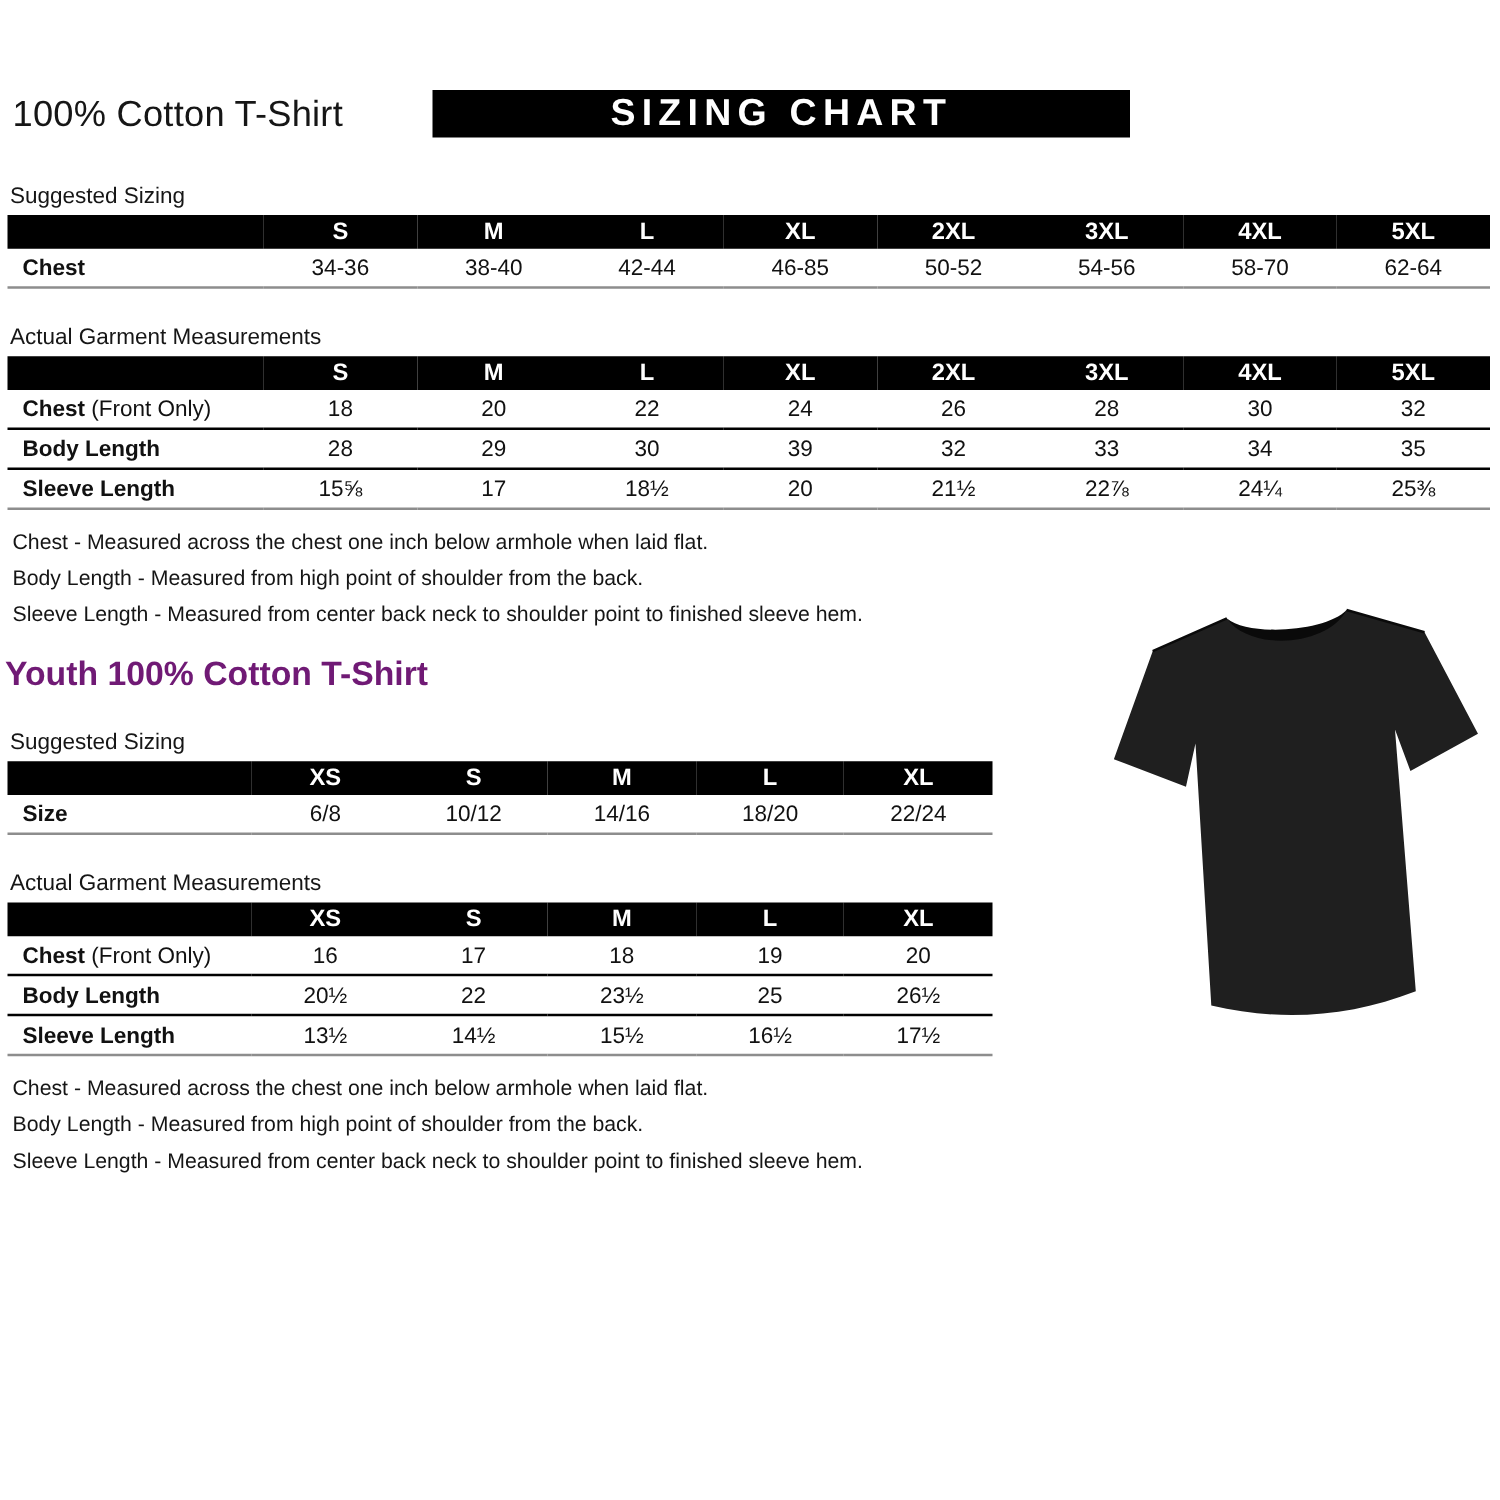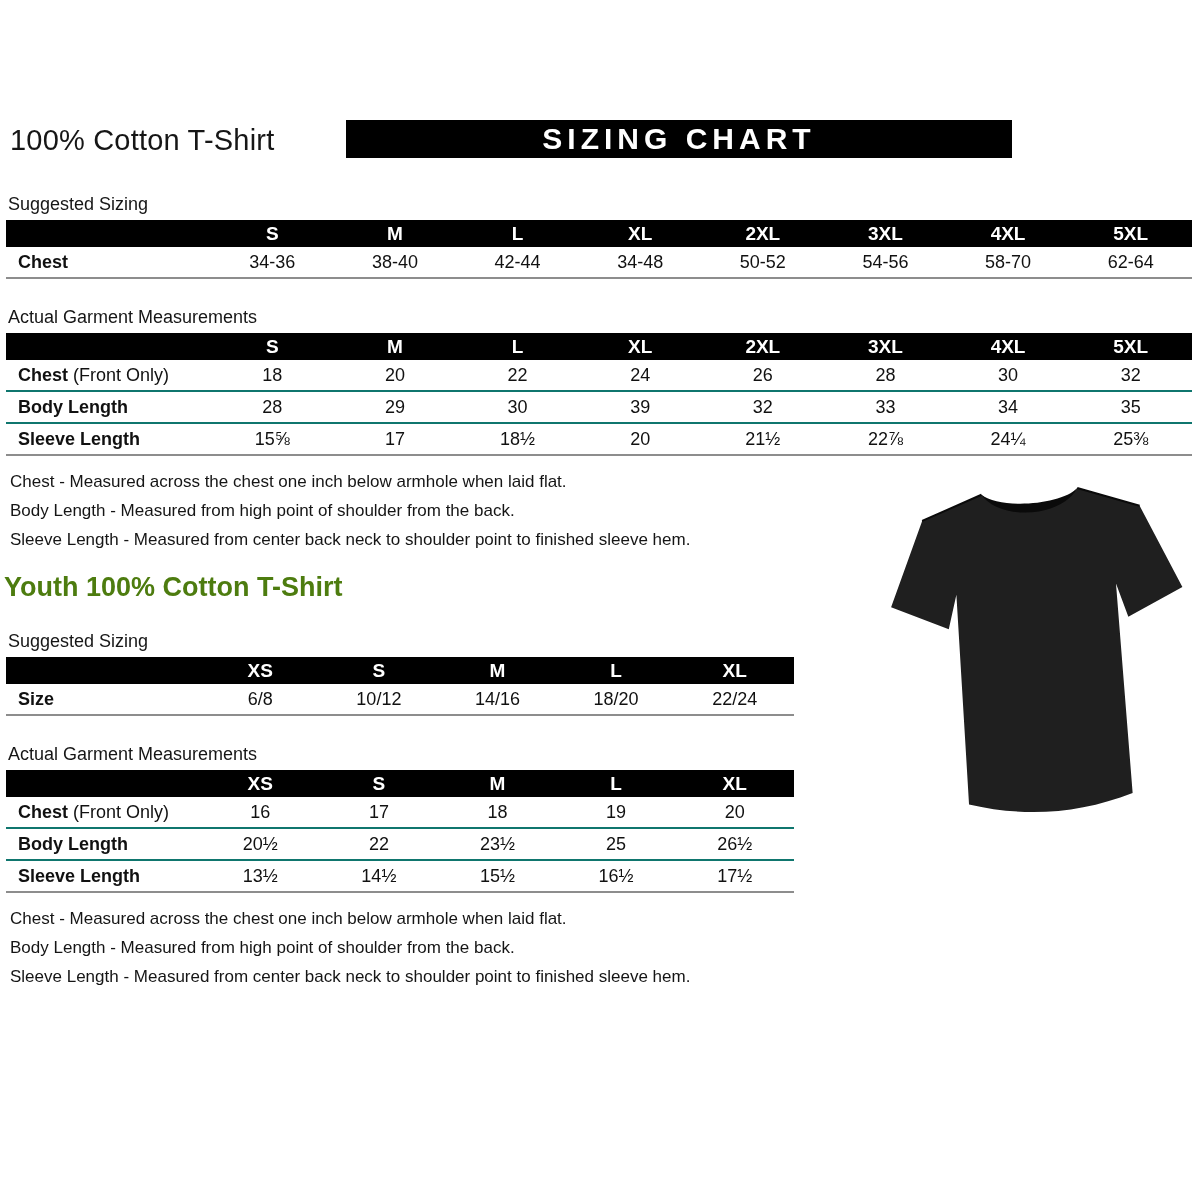--- a/index.html
+++ b/index.html
@@ -4,29 +4,29 @@
 <style>
   html,body{margin:0;padding:0;background:#ffffff;}
   .page{
     position:relative;
     width:1200px;height:1200px;
     background:#ffffff;
     font-family:"Liberation Sans", sans-serif;
     color:#111;
     overflow:hidden;
   }
-  .content{padding-top:120px;}
+  .content{padding-top:72px;}
 
   .title-row{position:relative;height:46px;margin:0 6px;}
   .adult-title{
     position:absolute;left:4px;top:4px;
     font-size:29px;font-weight:400;letter-spacing:.2px;color:#161616;
   }
   .banner{
-    position:absolute;left:340px;top:0;width:666px;height:38px;
+    position:absolute;left:340px;top:0;width:558px;height:38px;
     background:#000;color:#fff;
     display:flex;align-items:center;justify-content:center;
     font-size:30px;font-weight:700;letter-spacing:5px;
   }
 
   .section-label{margin:28px 0 5px 8px;font-size:18px;color:#161616;}
   .section-label.gap{margin-top:28px;}
 
   table.size-table{
     border-collapse:collapse;table-layout:fixed;
@@ -40,28 +40,28 @@
     background:#000;color:#fff;font-weight:700;font-size:19px;
     height:27px;text-align:center;padding:0;
   }
   table.size-table tbody td{
     text-align:center;height:30px;padding:0;vertical-align:middle;
   }
   table.size-table tbody td.row-label{
     text-align:left;padding-left:12px;
   }
   table.size-table tbody td.row-label span{font-weight:400;}
-  table.size-table.ruled tbody tr td{border-bottom:2px solid #0f766e;}
+  table.size-table.ruled tbody tr td{border-bottom:2px solid #000000;}
   table.size-table.ruled tbody tr:last-child td{border-bottom:2px solid #8d8d8d;}
 
   .notes{margin:16px 16px 0 10px;}
   .notes p{margin:9px 0;font-size:17px;color:#151515;}
 
   .youth-title{
-    margin:22px 0 0 4px;font-size:27px;font-weight:700;color:#4d7c0f;
+    margin:22px 0 0 4px;font-size:27px;font-weight:700;color:#701a75;
   }
 
   .tshirt-wrap{
     position:absolute;left:890px;top:474px;width:302px;height:368px;
     transform:rotate(-4deg);
   }
 </style>
 </head>
 <body>
 
@@ -99,21 +99,21 @@
             <th>4XL</th>
             <th>5XL</th>
           </tr>
         </thead>
         <tbody>
           <tr>
             <td class="row-label"><strong>Chest</strong></td>
             <td>34-36</td>
             <td>38-40</td>
             <td>42-44</td>
-            <td>34-48</td>
+            <td>46-85</td>
             <td>50-52</td>
             <td>54-56</td>
             <td>58-70</td>
             <td>62-64</td>
           </tr>
         </tbody>
       </table>
 
     <div class="section-label gap">Actual Garment Measurements</div>
 

